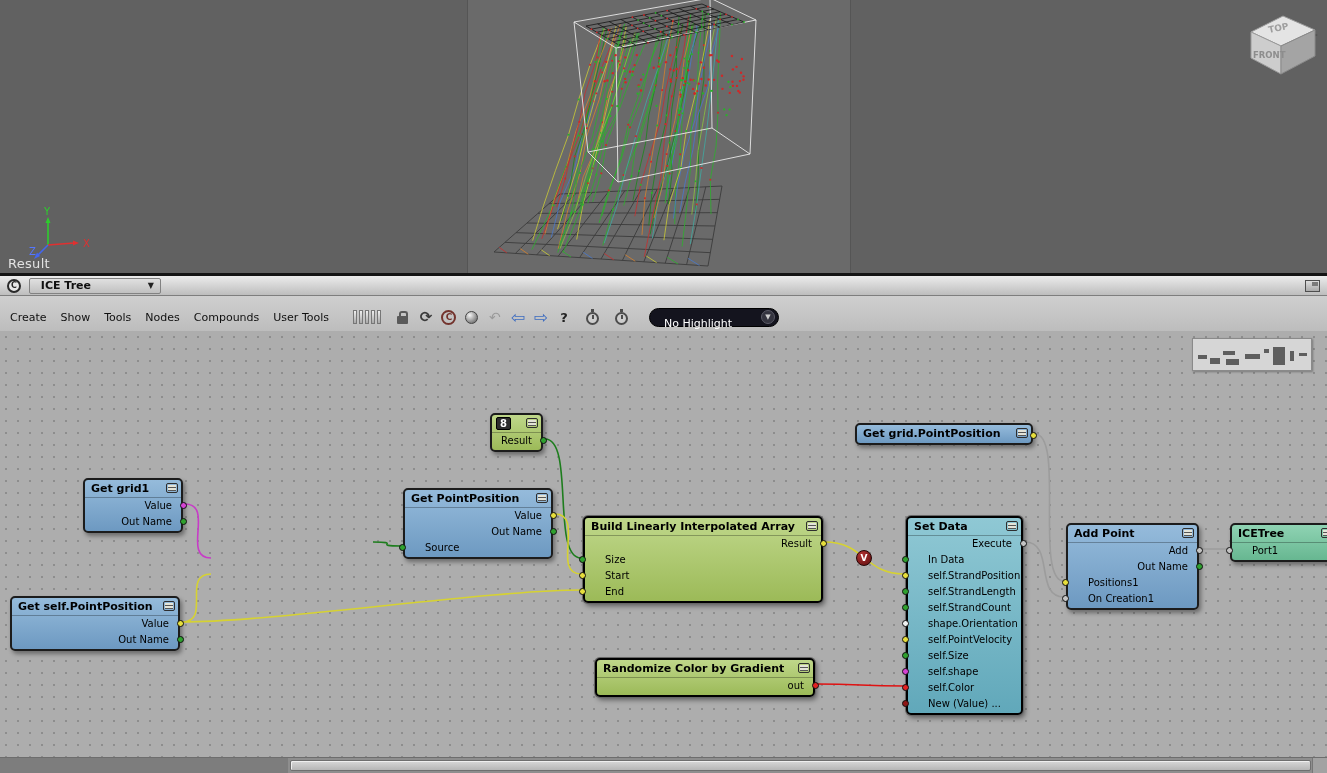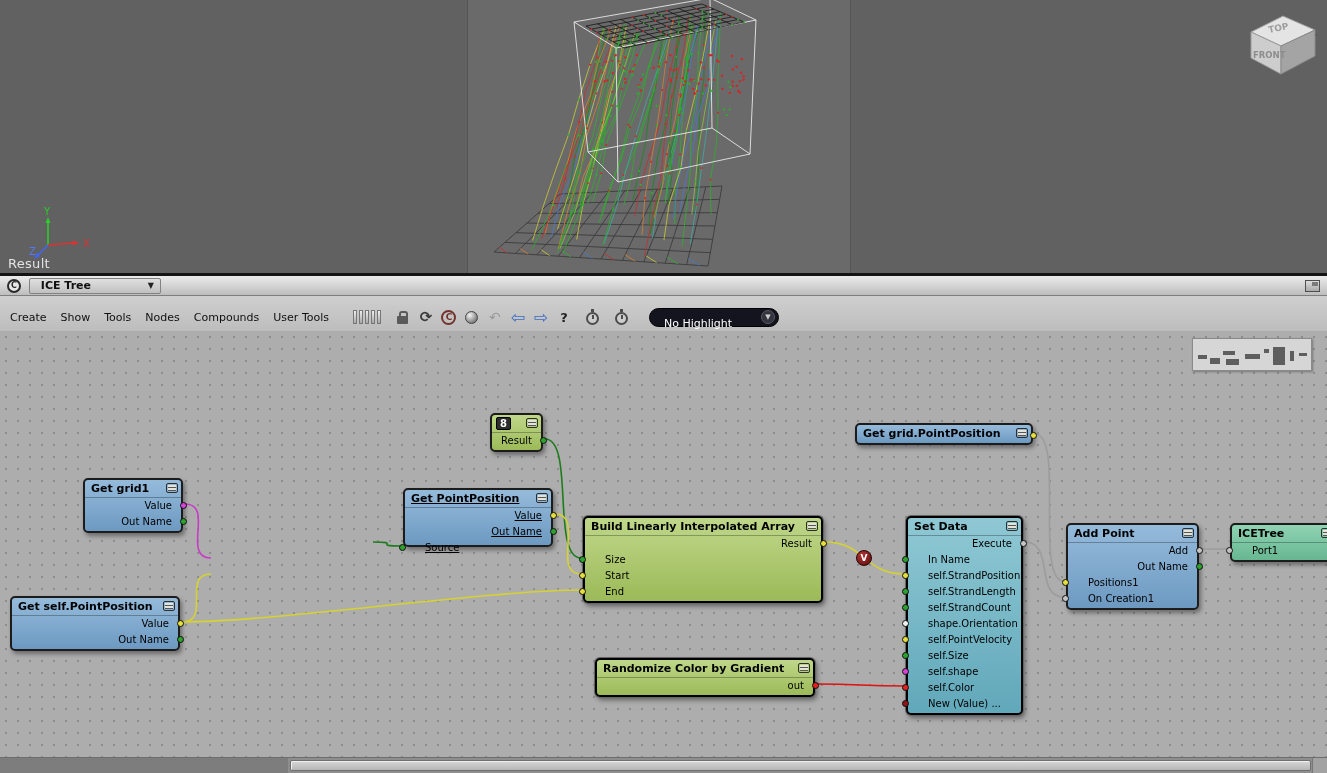--- a/index.html
+++ b/index.html
@@ -574,41 +574,41 @@
           <div class="port-row out"><span>Value</span><span class="port-dot" style="background: rgb(230, 222, 60);"></span></div>
           <div class="port-row out"><span>Out Name</span><span class="port-dot" style="background: rgb(46, 160, 46);"></span></div>
         </div>
         <div class="node green" style="left: 490px; top: 82px; width: 53px; height: 39px;">
           <div class="title">
             <span class="num-badge">8</span>
             <span class="menu-btn"></span>
           </div>
           <div class="port-row out"><span>Result</span><span class="port-dot" style="background: rgb(46, 160, 46);"></span></div>
         </div>
-        <div class="node blue" style="left: 403px; top: 157px; width: 150px; height: 59px; text-decoration: underline;">
+        <div class="node blue" style="left: 403px; top: 157px; width: 150px; height: 71px;">
           <div class="title">Get PointPosition<span class="menu-btn"></span></div>
           <div class="port-row out"><span>Value</span><span class="port-dot" style="background: rgb(230, 222, 60);"></span></div>
           <div class="port-row out"><span>Out Name</span><span class="port-dot" style="background: rgb(46, 160, 46);"></span></div>
           <div class="port-row in"><span>Source</span><span class="port-dot" style="background: rgb(46, 160, 46);"></span></div>
         </div>
         <div class="node green selected" style="left: 583px; top: 185px; width: 240px; height: 87px;">
           <div class="title">Build Linearly Interpolated Array<span class="menu-btn"></span></div>
           <div class="port-row out"><span>Result</span><span class="port-dot" style="background: rgb(230, 222, 60);"></span></div>
           <div class="port-row in"><span>Size</span><span class="port-dot" style="background: rgb(46, 160, 46);"></span></div>
           <div class="port-row in"><span>Start</span><span class="port-dot" style="background: rgb(230, 222, 60);"></span></div>
           <div class="port-row in"><span>End</span><span class="port-dot" style="background: rgb(230, 222, 60);"></span></div>
         </div>
         <div class="node green selected" style="left: 595px; top: 327px; width: 220px; height: 39px;">
           <div class="title">Randomize Color by Gradient<span class="menu-btn"></span></div>
           <div class="port-row out"><span>out</span><span class="port-dot" style="background: rgb(226, 34, 34);"></span></div>
         </div>
         <div class="node teal selected" style="left: 906px; top: 185px; width: 117px; height: 199px;">
           <div class="title">Set Data<span class="menu-btn"></span></div>
           <div class="port-row out"><span>Execute</span><span class="port-dot" style="background: rgb(196, 196, 196);"></span></div>
-          <div class="port-row in"><span>In Name</span><span class="port-dot" style="background: rgb(46, 160, 46);"></span></div>
+          <div class="port-row in"><span>In Data</span><span class="port-dot" style="background: rgb(46, 160, 46);"></span></div>
           <div class="port-row in"><span>self.StrandPosition</span><span class="port-dot" style="background: rgb(230, 222, 60);"></span></div>
           <div class="port-row in"><span>self.StrandLength</span><span class="port-dot" style="background: rgb(46, 160, 46);"></span></div>
           <div class="port-row in"><span>self.StrandCount</span><span class="port-dot" style="background: rgb(46, 160, 46);"></span></div>
           <div class="port-row in"><span>shape.Orientation</span><span class="port-dot" style="background: rgb(238, 242, 242);"></span></div>
           <div class="port-row in"><span>self.PointVelocity</span><span class="port-dot" style="background: rgb(230, 222, 60);"></span></div>
           <div class="port-row in"><span>self.Size</span><span class="port-dot" style="background: rgb(46, 160, 46);"></span></div>
           <div class="port-row in"><span>self.shape</span><span class="port-dot" style="background: rgb(212, 66, 212);"></span></div>
           <div class="port-row in"><span>self.Color</span><span class="port-dot" style="background: rgb(226, 34, 34);"></span></div>
           <div class="port-row in"><span>New (Value) ...</span><span class="port-dot" style="background: rgb(142, 22, 22);"></span></div>
         </div>

